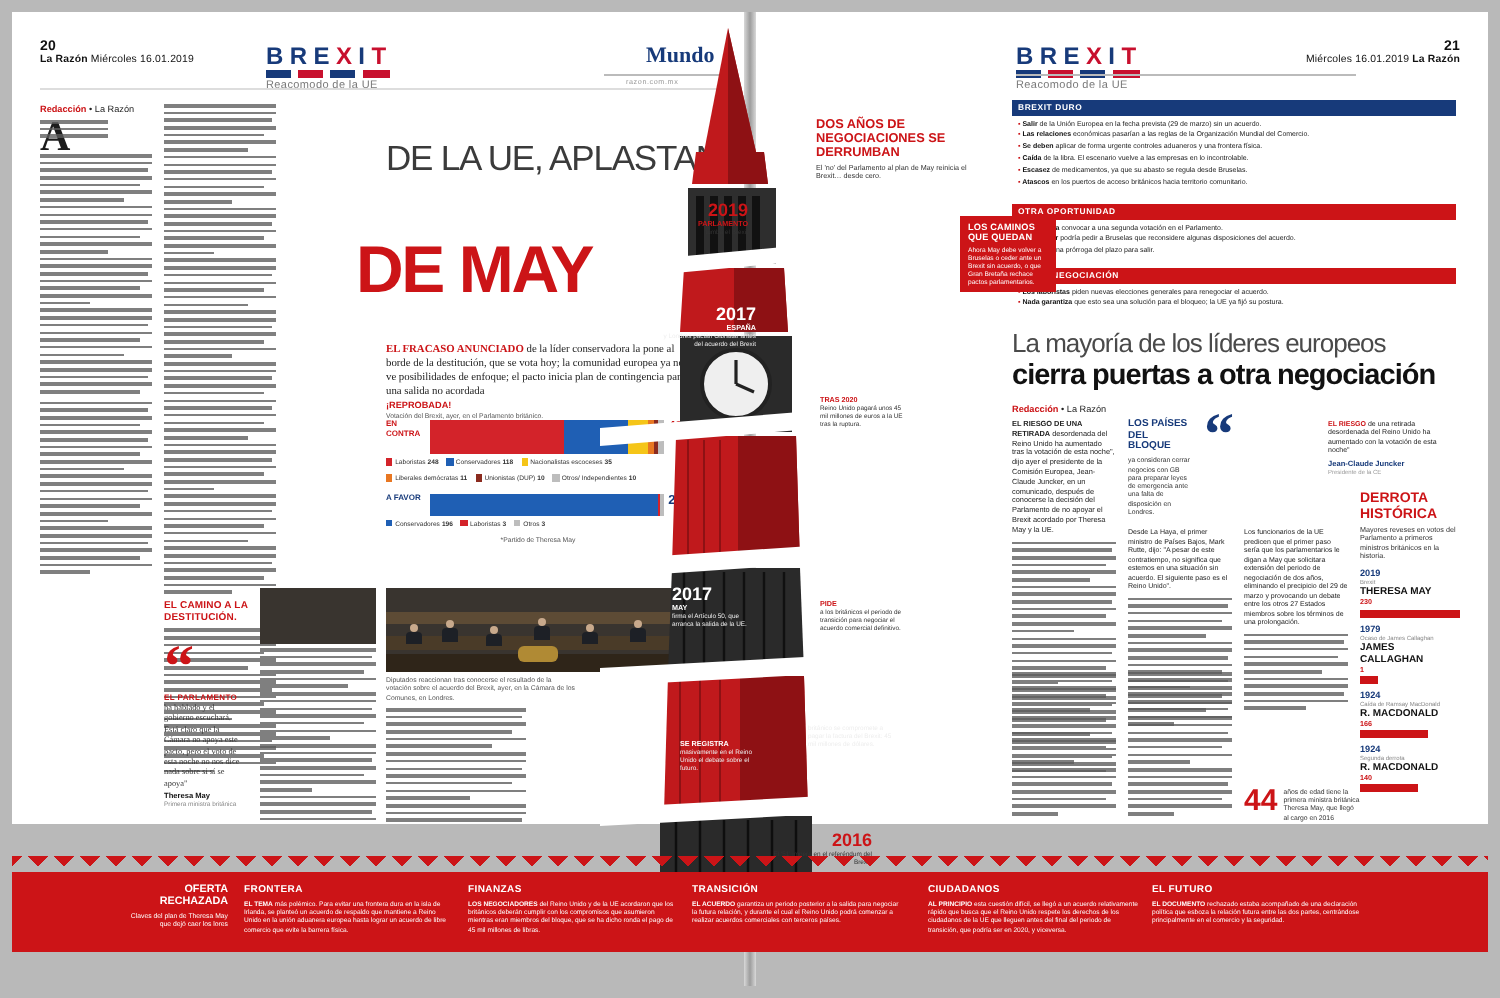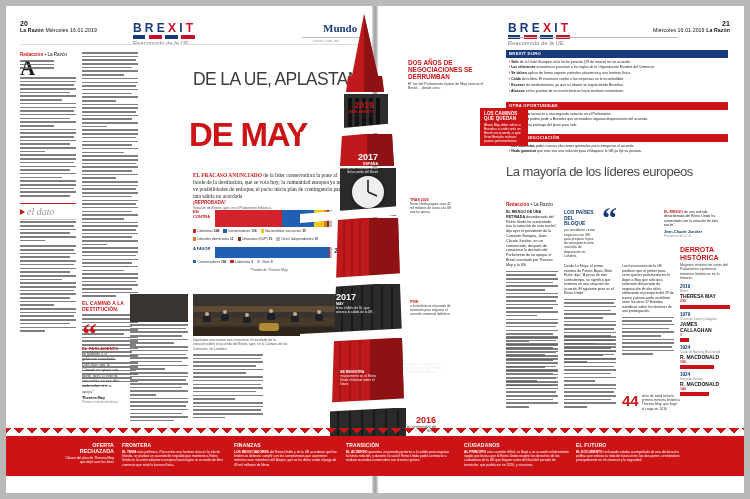--- a/index.html
+++ b/index.html
@@ -3,21 +3,21 @@
 <meta charset="utf-8">
 <style>
   * { box-sizing: border-box; margin: 0; padding: 0; }
   body {
     width: 750px; height: 499px;
     background: #b9b9b9;
     font-family: "Liberation Sans", sans-serif;
     overflow: hidden;
   }
   .spread { position: relative; width: 750px; height: 499px; background:#b9b9b9; }
-  .page { position: absolute; top: 6px; height: 487px; background: #fff; overflow: hidden; }
+  .page { position: absolute; top: 6px; height: 406px; background: #fff; overflow: hidden; }
   .page-left { left: 6px; width: 366px; }
   .page-right { left: 378px; width: 366px; }
   .gutter { position:absolute; left:372px; top:6px; width:6px; height:487px;
             background: linear-gradient(to right,#d8d8d8,#9d9d9d,#d8d8d8); }
 
   
   .folio { position:absolute; font-size:5.2px; color:#111; letter-spacing:.1px; }
   .folio .num { font-size:7px; font-weight:bold; display:block; line-height:7px; }
   .folio b { font-weight:bold; }
   .brexit-logo { position:absolute; }
@@ -171,21 +171,21 @@
       <div class="flag-bar"></div>
       <div class="brexit-sub">Reacomodo de la UE</div>
     </div>
 
     <div class="section-word" style="left:317px; top:16px;">Mundo</div>
     <div class="section-rule" style="left:296px; top:31px; width:62px;"></div>
     <div class="section-sub" style="left:307px; top:33px;">razon.com.mx</div>
     <div class="section-rule" style="left:14px; top:38px; width:344px; background:#ddd;"></div>
 
     <div class="kicker-head" style="left:187px; top:64px; width:170px;">DE LA UE, APLASTAN</div>
-    <div class="mega" style="left:183px; top:114px;">DE MAY</div>
+    <div class="mega" style="left:172px; top:114px;">DE MAY</div>
 
     <div class="deck" style="left:187px; top:166px; width:152px;">
       <b>EL FRACASO ANUNCIADO</b>
       <span>de la líder conservadora la pone al borde de la destitución, que se vota hoy; la comunidad europea ya no ve posibilidades de enfoque; el pacto inicia plan de contingencia para una salida no acordada</span>
     </div>
 
     <div style="position:absolute; left:187px; top:194px;">
       <div style="font-size:4.6px;font-weight:bold;color:#cc1417;">¡REPROBADA!</div>
       <div style="font-size:3.4px;color:#555;margin-top:.5px;">Votación del Brexit, ayer, en el Parlamento británico.</div>
     </div>
@@ -307,35 +307,20 @@
           <i class="s97"></i>
           <i></i>
           <i class="s90"></i>
           <i></i>
           <i class="s75"></i>
         <i></i>
           <i></i>
           <i class="s97"></i>
           <i></i>
           <i class="s90"></i>
-      </div>
-      <div class="eldato" style="position:relative;margin-top:6px;">
-        <div class="rule-red"></div>
-        <div class="eldato-t" style="margin:2px 0;">
-          <span class="eldato-arrow"></span><span>el dato</span>
-        </div>
-        <div class="rule-gray" style="margin-bottom:2px;"></div>
-        <div class="lines">
-          <i></i>
-            <i class="s97"></i>
-            <i></i>
-            <i class="s90"></i>
-            <i></i>
-            <i class="s45"></i>
-        </div>
       </div>
       <div class="lines" style="margin-top:4px">
         <i></i>
           <i class="s97"></i>
           <i></i>
           <i class="s90"></i>
           <i></i>
           <i class="s97"></i>
           <i></i>
         <i class="s90"></i>
@@ -579,20 +564,22 @@
     <div style="position:absolute;left:128px;top:128px;width:222px;">
       <div class="redbar">NUEVA NEGOCIACIÓN</div>
       <div class="bullets" id="bullets-neg">
           <div><span class="dot">▪ </span><b>Los laboristas</b> <span>piden nuevas elecciones generales para renegociar el acuerdo.</span></div>
           <div><span class="dot">▪ </span><b>Nada garantiza</b> <span>que esto sea una solución para el bloqueo; la UE ya fijó su postura.</span></div>
         </div>
     </div>
 
     <div style="position:absolute;left:128px;top:158px;width:224px;font-family:'Liberation Sans',sans-serif;
                 font-size:13px;color:#4a4a4a;letter-spacing:-.5px;font-weight:300;">La mayoría de los líderes europeos</div>
+    <div style="position:absolute;left:128px;top:174px;width:228px;font-family:'Liberation Sans',sans-serif;
+                font-size:14.5px;color:#111;letter-spacing:-.5px;font-weight:bold;">cierra puertas a otra negociación</div>
 
     <div class="byline" style="position:absolute;left:128px;top:196px;">
       <b>Redacción</b>
       <span>• La Razón</span>
     </div>
 
     <div class="col" style="left:128px; top:204px; width:52px;">
       <div style="font-size:3.7px;line-height:4.8px;color:#222;">
         <b>EL RIESGO DE UNA RETIRADA</b>
         <span>desordenada del Reino Unido ha aumentado tras la votación de esta noche", dijo ayer el presidente de la Comisión Europea, Jean-Claude Juncker, en un comunicado, después de conocerse la decisión del Parlamento de no apoyar el Brexit acordado por Theresa May y la UE.</span>

